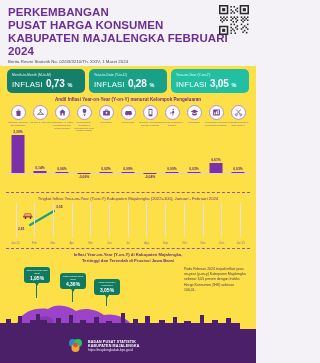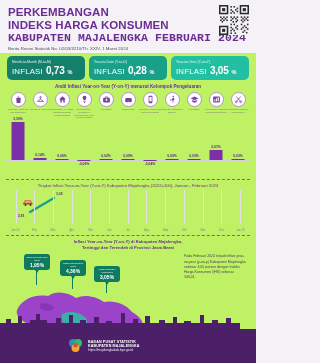--- a/index.html
+++ b/index.html
@@ -3,31 +3,31 @@
 <meta charset="utf-8">
 <style>
   * { margin:0; padding:0; box-sizing:border-box; }
   body {
     width:256px; height:363px;
     font-family:"Liberation Sans", sans-serif;
     background:#f4f2f6;
     overflow:hidden;
     position:relative;
   }
-  .page { position:relative; width:256px; height:363px; background:#bef264; }
+  .page { position:relative; width:256px; height:363px; background:#fde047; }
 
   
   .header { position:relative; padding:6px 8px 2px 8px; background:#f4f2f6; }
   .title-line {
     color:#6b2d93; font-weight:bold; letter-spacing:.1px;
     line-height:1.12;
   }
   .t1 { font-size:11.5px; }
   .t2 { font-size:11.5px; }
-  .t3 { font-size:11.5px;font-family:Liberation Mono, monospace; }
+  .t3 { font-size:11.5px; }
   .subtitle { font-size:4.3px; color:#4a4a4a; margin-top:1.5px; letter-spacing:.05px; }
 
   .qr { position:absolute; top:5px; right:7px; width:30px; height:30px; }
   .qr svg { display:block; }
 
   
   .cards { display:flex; gap:4px; padding:3px 7px 0 7px;justify-content:space-between; }
   .card {
     flex:1; border-radius:5px; padding:4px 5px 4px 5px;
     color:#fff; position:relative; min-height:22px;
@@ -116,21 +116,21 @@
   .foot-l2 { font-size:3.6px; font-weight:bold; letter-spacing:.15px; }
   .foot-l3 { font-size:3.2px; opacity:.9; margin-top:.5px; }
 </style>
 </head>
 <body>
 
 <div class="page">
 
   <div class="header">
     <div class="title-line t1">PERKEMBANGAN</div>
-    <div class="title-line t2">INDEKS HARGA KONSUMEN</div>
+    <div class="title-line t2">PUSAT HARGA KONSUMEN</div>
     <div class="title-line t3">KABUPATEN MAJALENGKA FEBRUARI 2024</div>
     <div class="subtitle">Berita Resmi Statistik No. 02/03/3210/Th. XXIV, 1 Maret 2024</div>
     <div class="qr">
       <svg viewBox="0 0 29 29" width="30" height="30">
         <rect width="29" height="29" fill="#f4f2f6"></rect>
         <g fill="#2b2b2b">
           <rect x="0" y="0" width="9" height="9"></rect>
             <rect x="1.5" y="1.5" width="6" height="6" fill="#f4f2f6"></rect>
             <rect x="3" y="3" width="3" height="3"></rect>
           <rect x="20" y="0" width="9" height="9"></rect>

